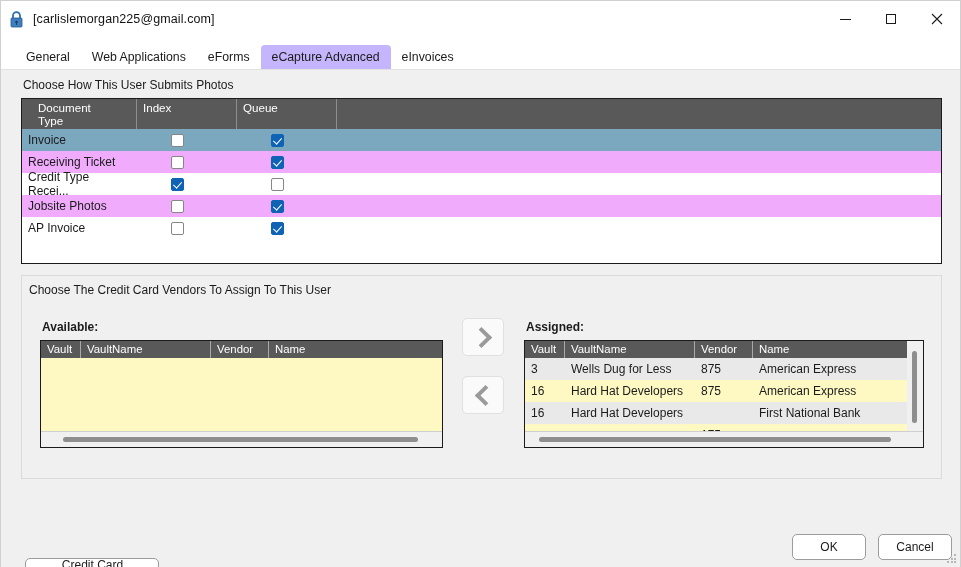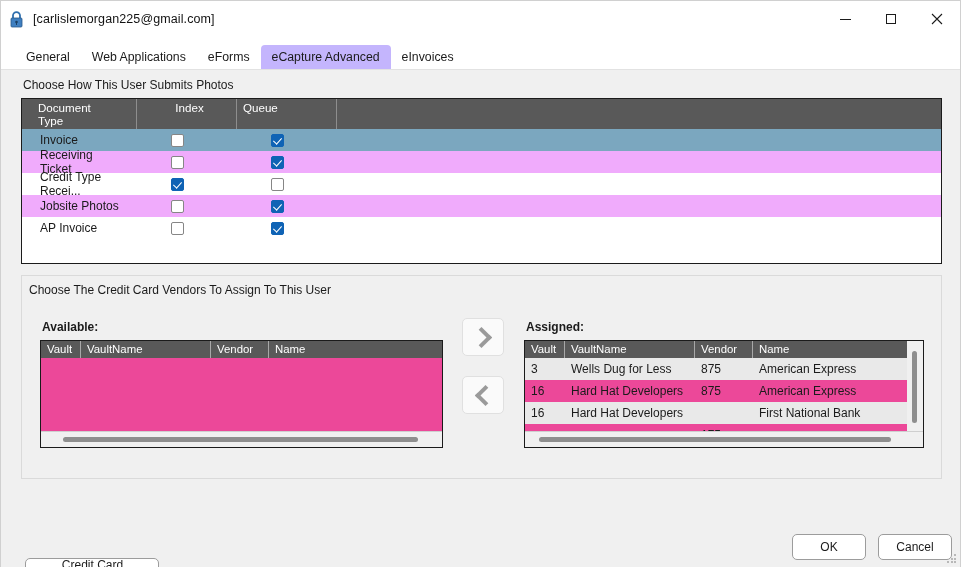--- a/index.html
+++ b/index.html
@@ -30,43 +30,43 @@
   
   .client{position:absolute;left:0;top:69px;width:959px;height:497px;background:#f0f0f0;}
 
   .section-label{position:absolute;font-size:12px;color:#1b1b1b;white-space:nowrap;}
 
   
   .docgrid{position:absolute;left:20px;top:28px;width:921px;height:166px;background:#ffffff;border:1px solid #1b1b1b;box-sizing:border-box;overflow:hidden;}
   .grid-head{display:flex;height:30px;background:#595959;color:#ffffff;}
   .gh{box-sizing:border-box;font-size:11.6px;padding:3px 0 0 6px;line-height:12.5px;border-right:1px solid #8e8e8e;position:relative;}
   .gh.c0{width:105px;margin-left:10px;}
-  .gh.c1{width:100px;text-align:center;}
+  .gh.c1{width:100px;}
   .gh.c2{width:100px;}
   .gh.c3{flex:1;border-right:none;}
   .grid-body{position:relative;}
   .grow{display:flex;height:22px;align-items:center;box-sizing:border-box;}
   .grow.alt{background:#f0abfc;}
   .grow.sel{background:#7ba7bf;}
   .gc{box-sizing:border-box;font-size:12px;display:flex;align-items:center;}
-  .gc.c0{width:105px;padding-left:18px;}
+  .gc.c0{width:105px;padding-left:6px;}
   .gc.c1{width:100px;justify-content:center;}
   .gc.c2{width:100px;justify-content:center;}
   .gc.c3{flex:1;}
   .cb{width:13px;height:13px;box-sizing:border-box;border-radius:2px;display:inline-block;position:relative;}
   .cb.off{background:#ffffff;border:1px solid #868686;}
   .cb.on{background:#0f63b5;border:1px solid #0f63b5;}
   .cb.on:after{content:"";position:absolute;left:3px;top:1px;width:4px;height:7px;border:solid #ffffff;border-width:0 1.6px 1.6px 0;transform:rotate(42deg);}
 
   
   .groupbox{position:absolute;left:20px;top:205px;width:921px;height:204px;border:1px solid #dadada;box-sizing:border-box;background:#f0f0f0;}
 
   .list-title{position:absolute;font-size:12px;font-weight:bold;color:#1b1b1b;}
 
-  .listbox{position:absolute;background:#ec4899;border:1px solid #1b1b1b;box-sizing:border-box;overflow:hidden;}
+  .listbox{position:absolute;background:#fef9c3;border:1px solid #1b1b1b;box-sizing:border-box;overflow:hidden;}
   .lhead{display:flex;height:17px;background:#595959;color:#ffffff;font-size:11.4px;}
   .lh{box-sizing:border-box;padding:1px 0 0 6px;border-right:1px solid #a8a8a8;white-space:nowrap;line-height:15px;}
   .lrow{display:flex;height:22px;align-items:center;font-size:12px;color:#1b1b1b;box-sizing:border-box;}
   .lrow.alt{background:#e9e9e9;}
   .lc{box-sizing:border-box;padding-left:6px;white-space:nowrap;overflow:hidden;}
   .hscroll{position:absolute;left:0;bottom:0;height:16px;width:100%;background:#f0f0f0;border-top:1px solid #cfcfcf;box-sizing:border-box;}
   .hthumb{position:absolute;top:5px;height:5px;background:#8e8e8e;border-radius:3px;}
   .vscroll{position:absolute;right:0;top:0;bottom:0;width:16px;background:#f0f0f0;}
   .vthumb{position:absolute;left:5px;top:10px;width:5px;height:72px;background:#8e8e8e;border-radius:3px;}
 

